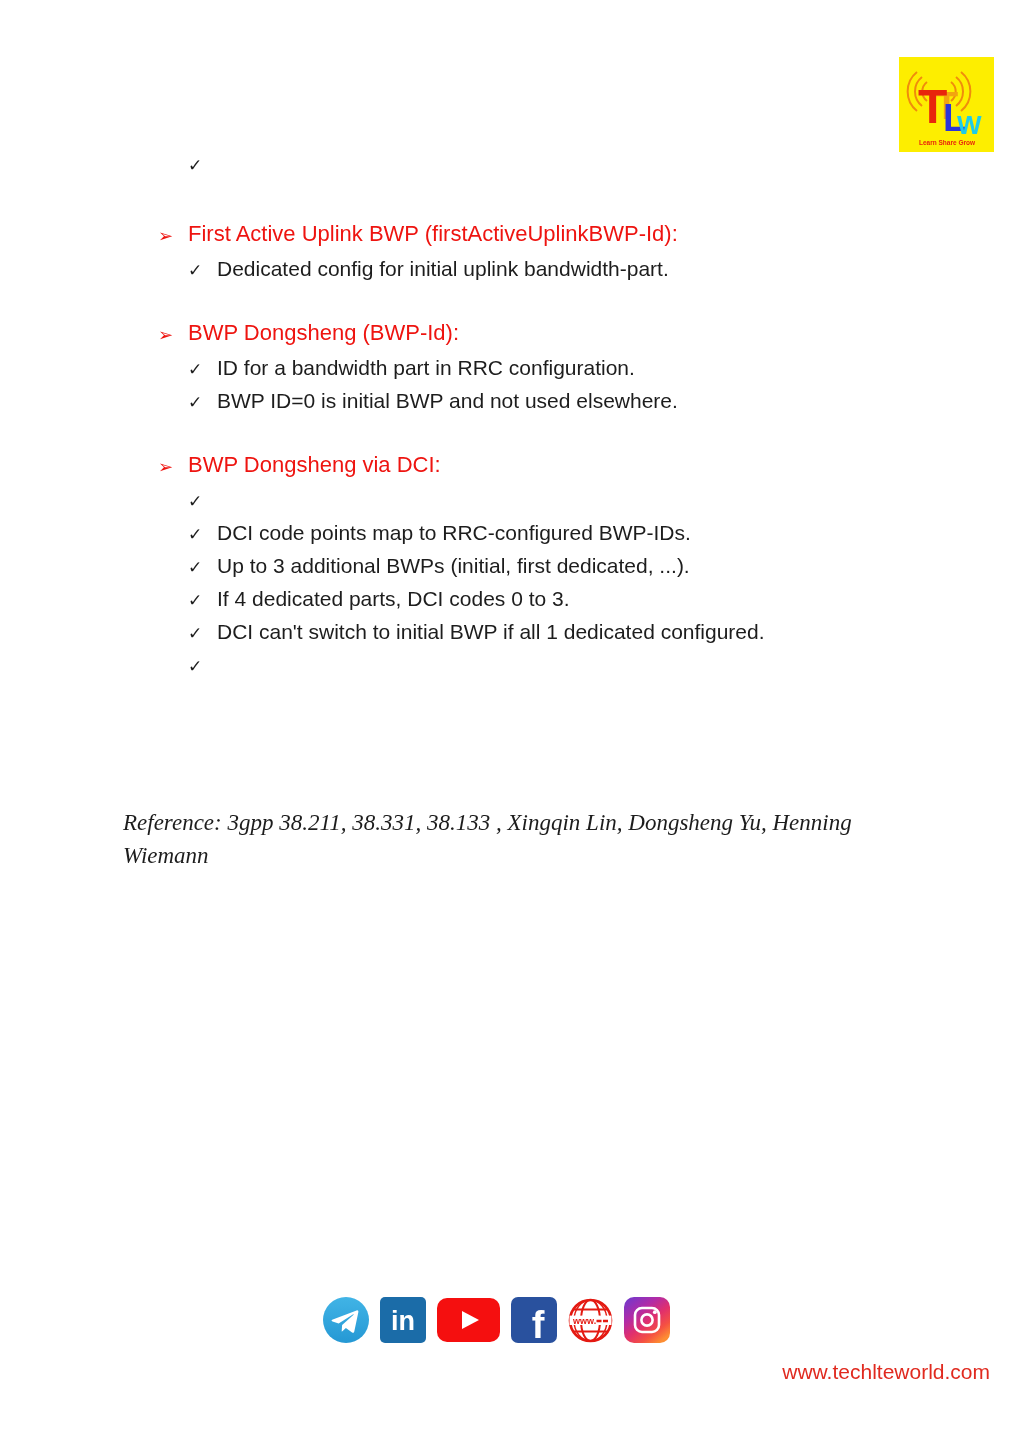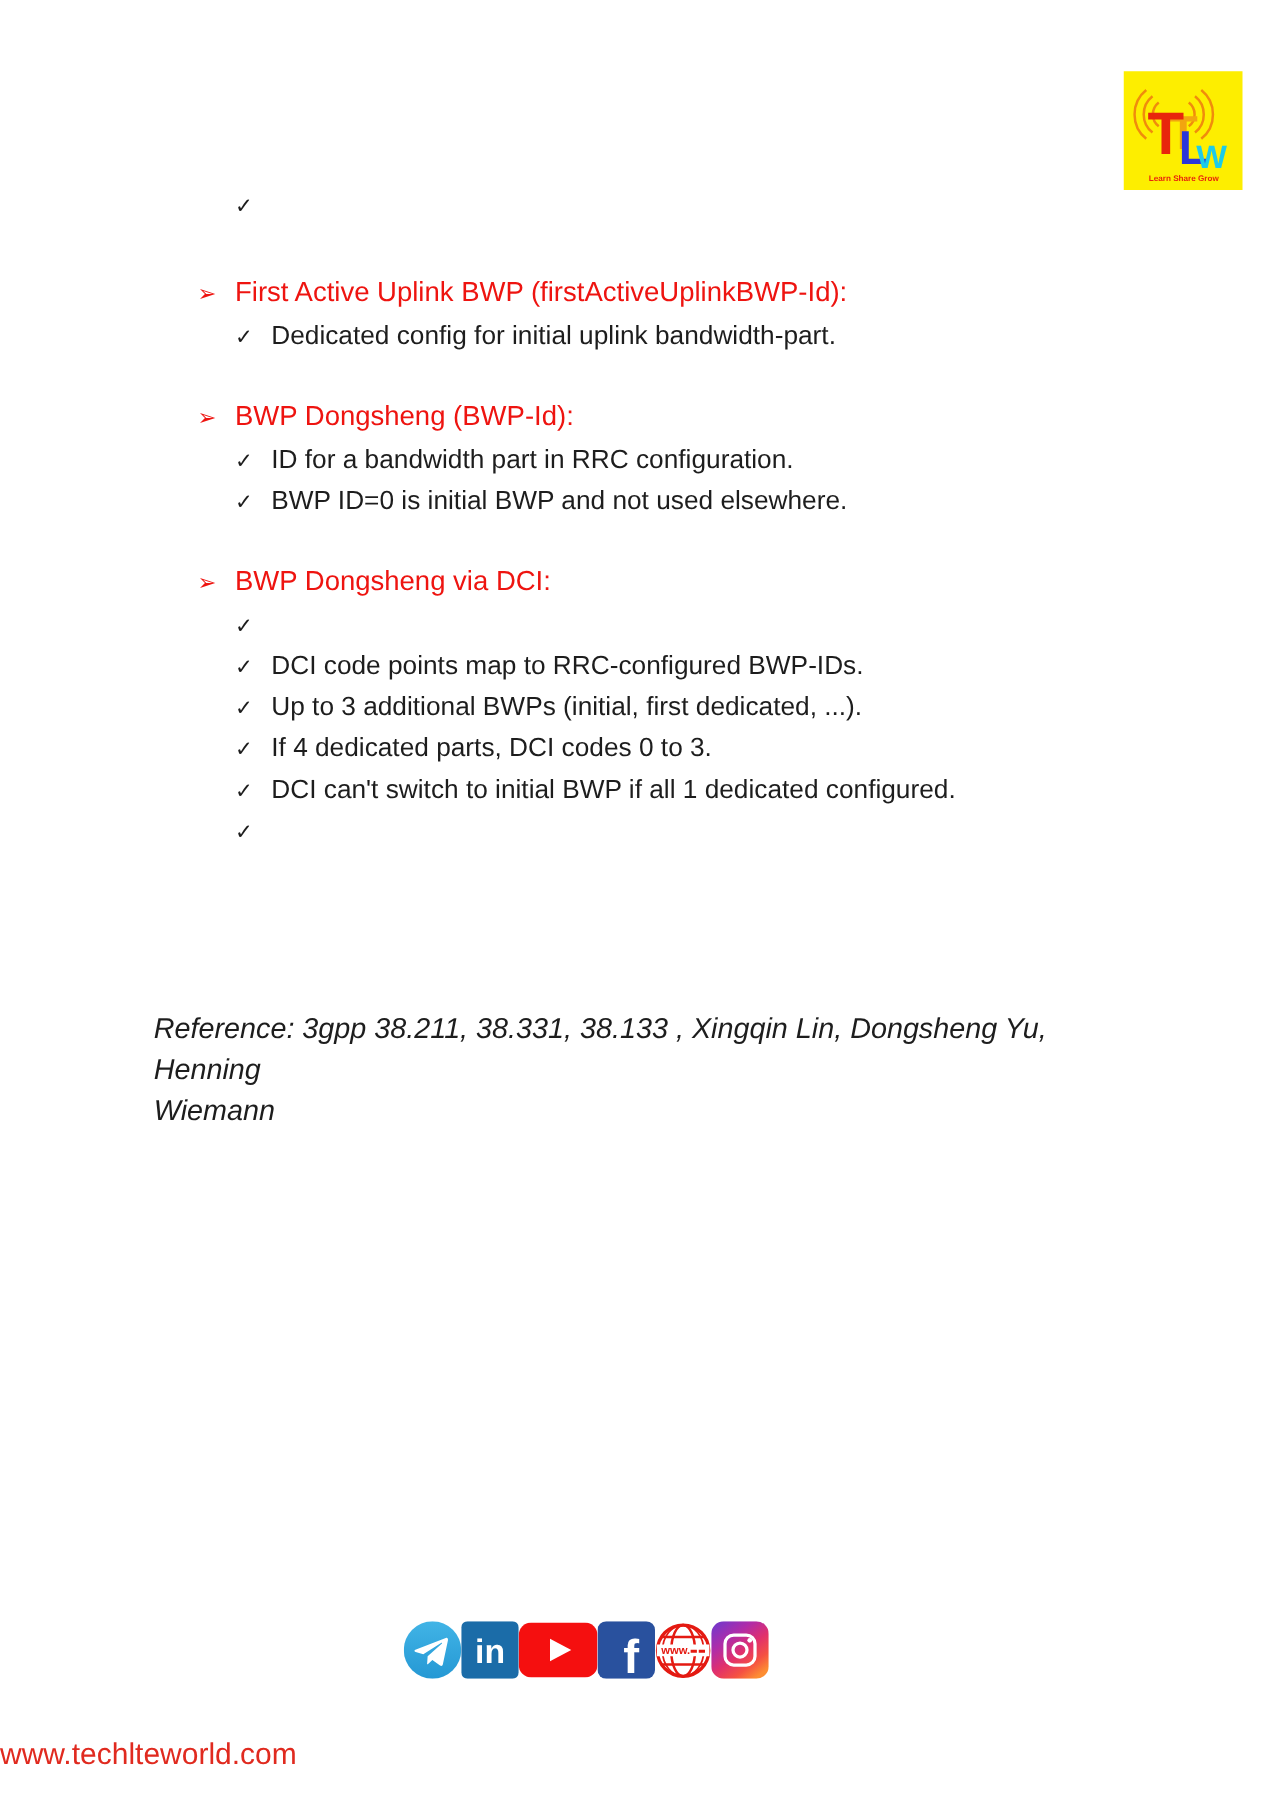--- a/index.html
+++ b/index.html
@@ -22,32 +22,32 @@
   .section + .section { margin-top:30px; }
   .sec-title { display:flex; align-items:flex-start; font-size:22px; line-height:34px; color:#ee1410; }
   .sec-title .arrow {
     width:30px; flex:none; font-size:18px; padding-top:2px;
     font-family:"DejaVu Sans", sans-serif; color:#ee1410;
   }
 
   
   .reference {
     position:absolute; left:123px; top:806px; width:800px;
-    font-size:23px; font-style:italic; line-height:33px; color:#1d1d1d;
+    font-size:23px; font-style:italic; line-height:33px; color:#1d1d1d;font-family:Liberation Serif, serif;
   }
 
   
   .social-row {
     position:absolute; left:323px; top:1297px; height:46px;
-    display:flex; align-items:center; 
+    display:flex; align-items:center; gap:11px;
   }
   .social-row .icon { display:block; }
   .site-url {
-    position:absolute; left:0; top:1359px; width:990px; text-align:left;
-    font-size:24px; color:#e02a1f; line-height:26px;margin-top:32px;
+    position:absolute; left:0; top:1359px; width:990px; text-align:right;
+    font-size:21px; color:#e02a1f; line-height:26px;
   }
 </style>
 </head>
 <body>
 
 <div class="page">
 
   <div class="logo">
     <svg width="95" height="95" viewBox="0 0 95 95">
 

